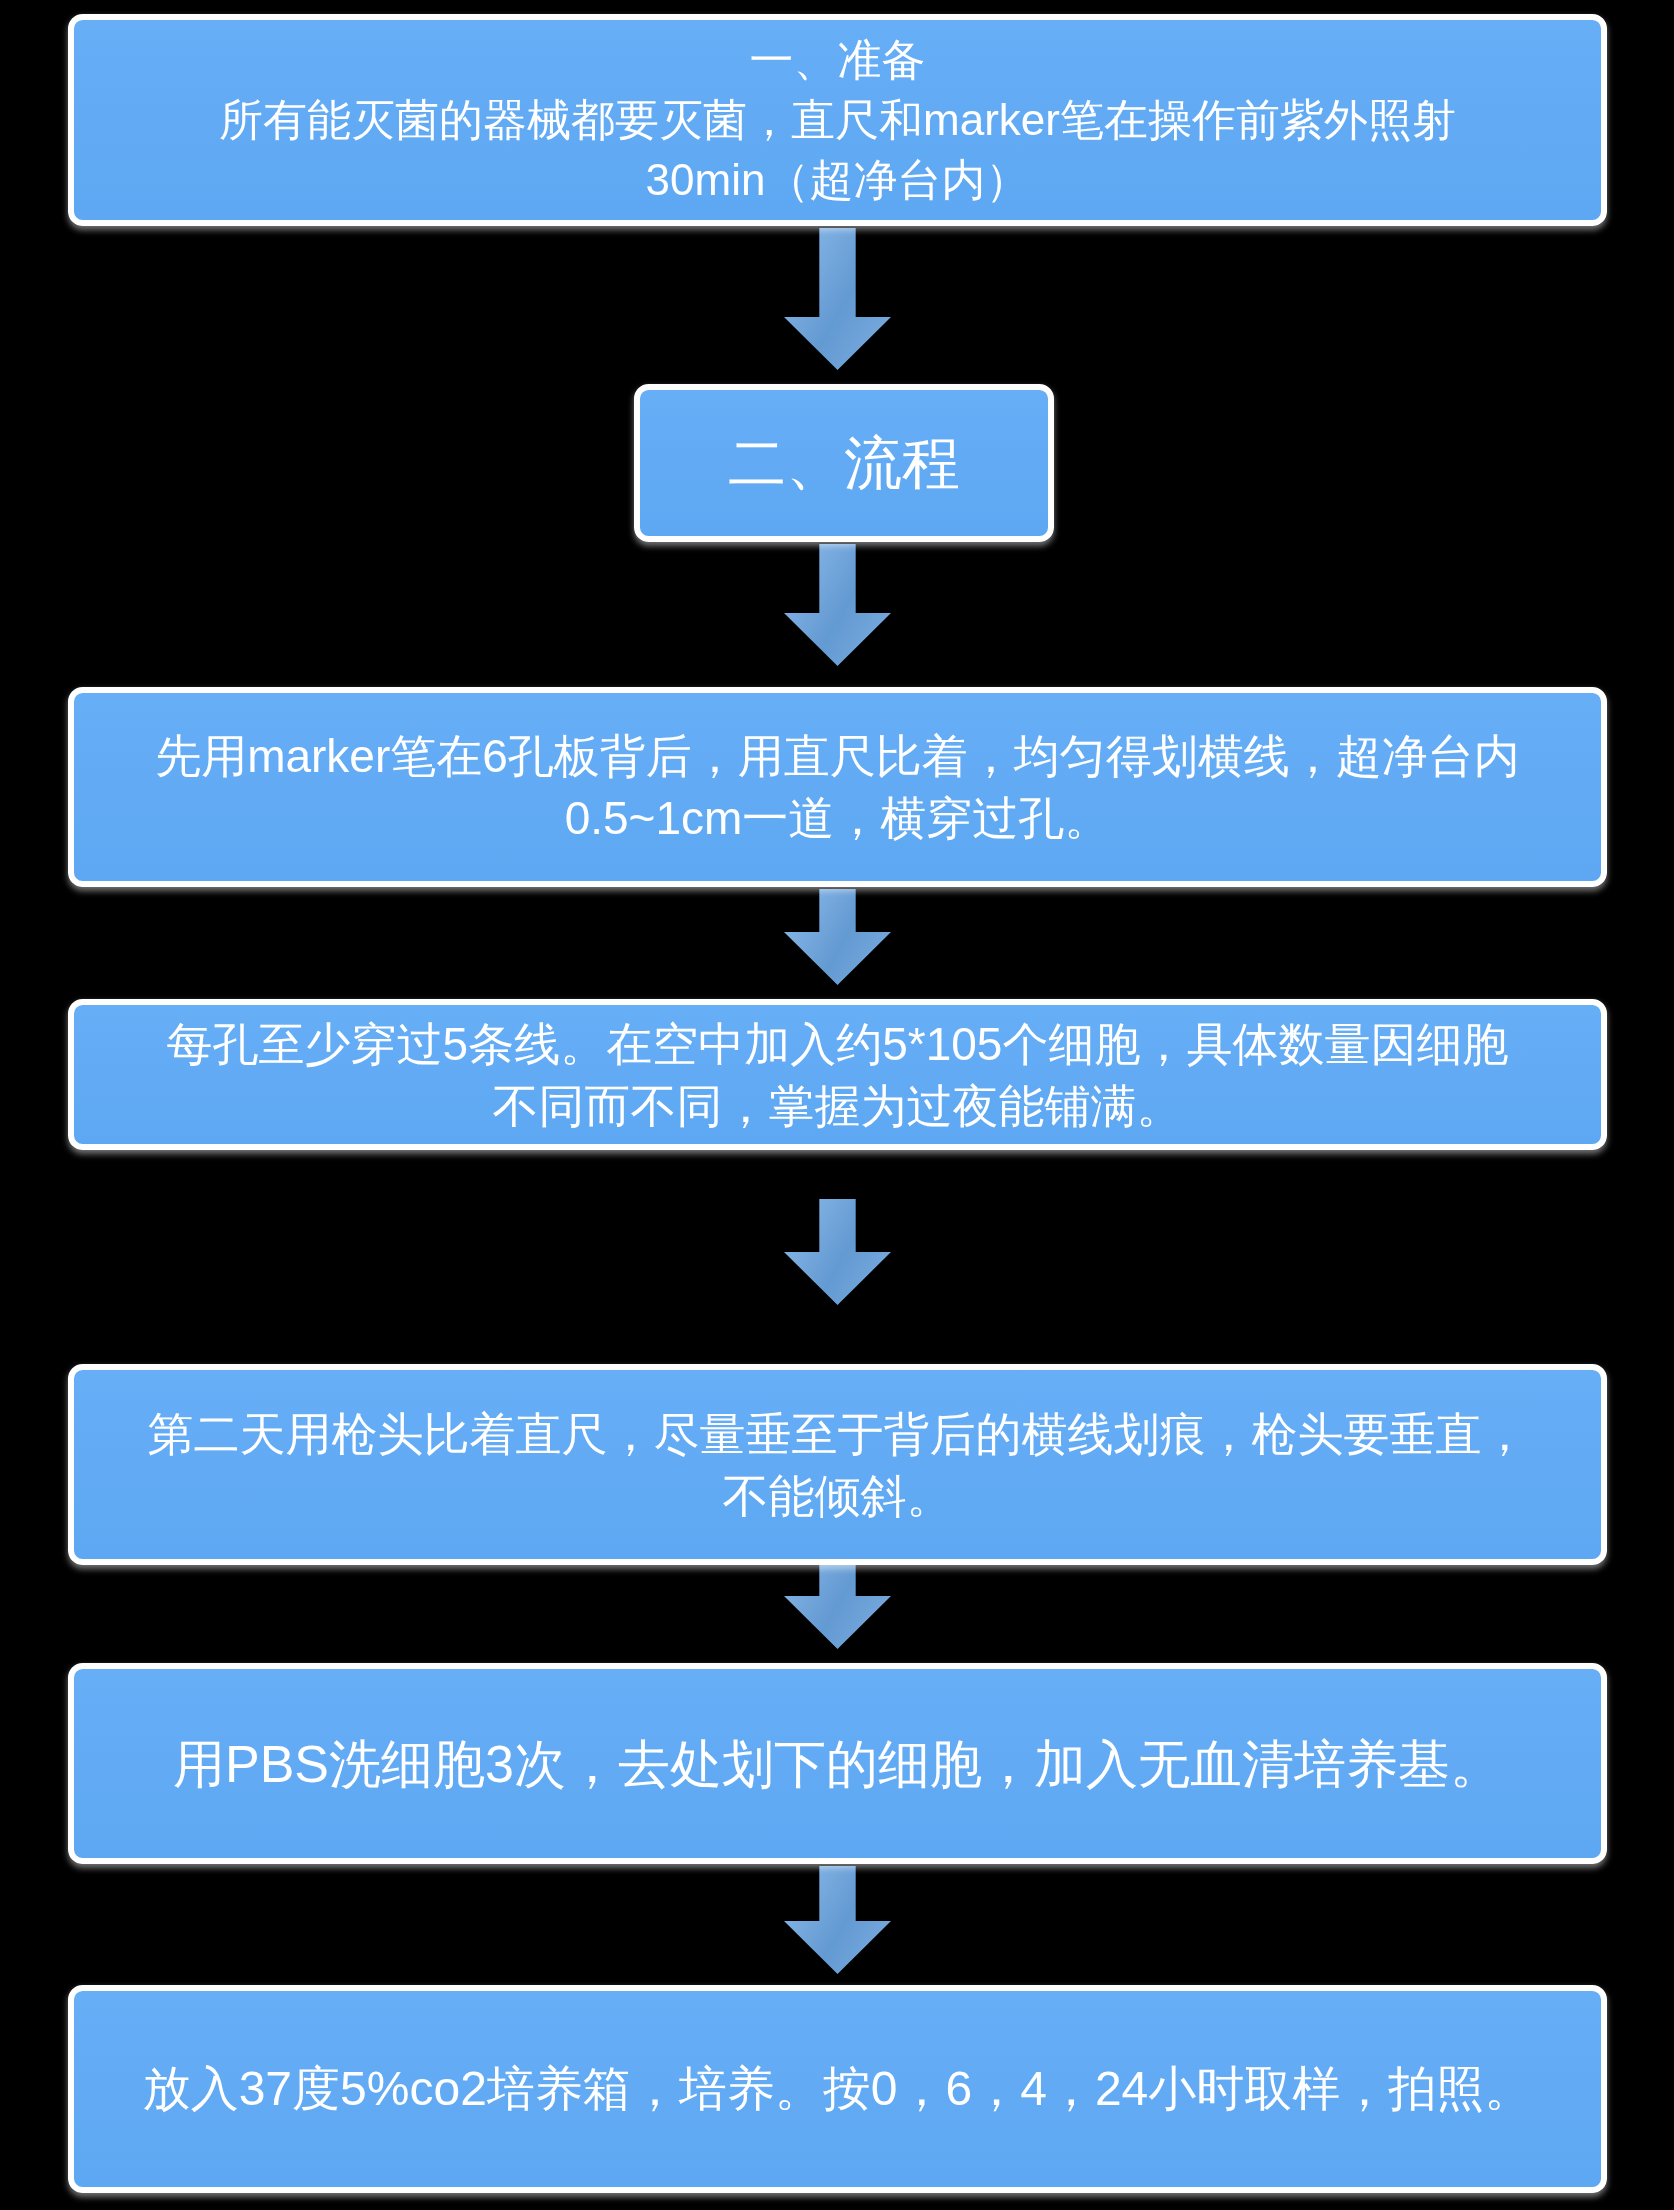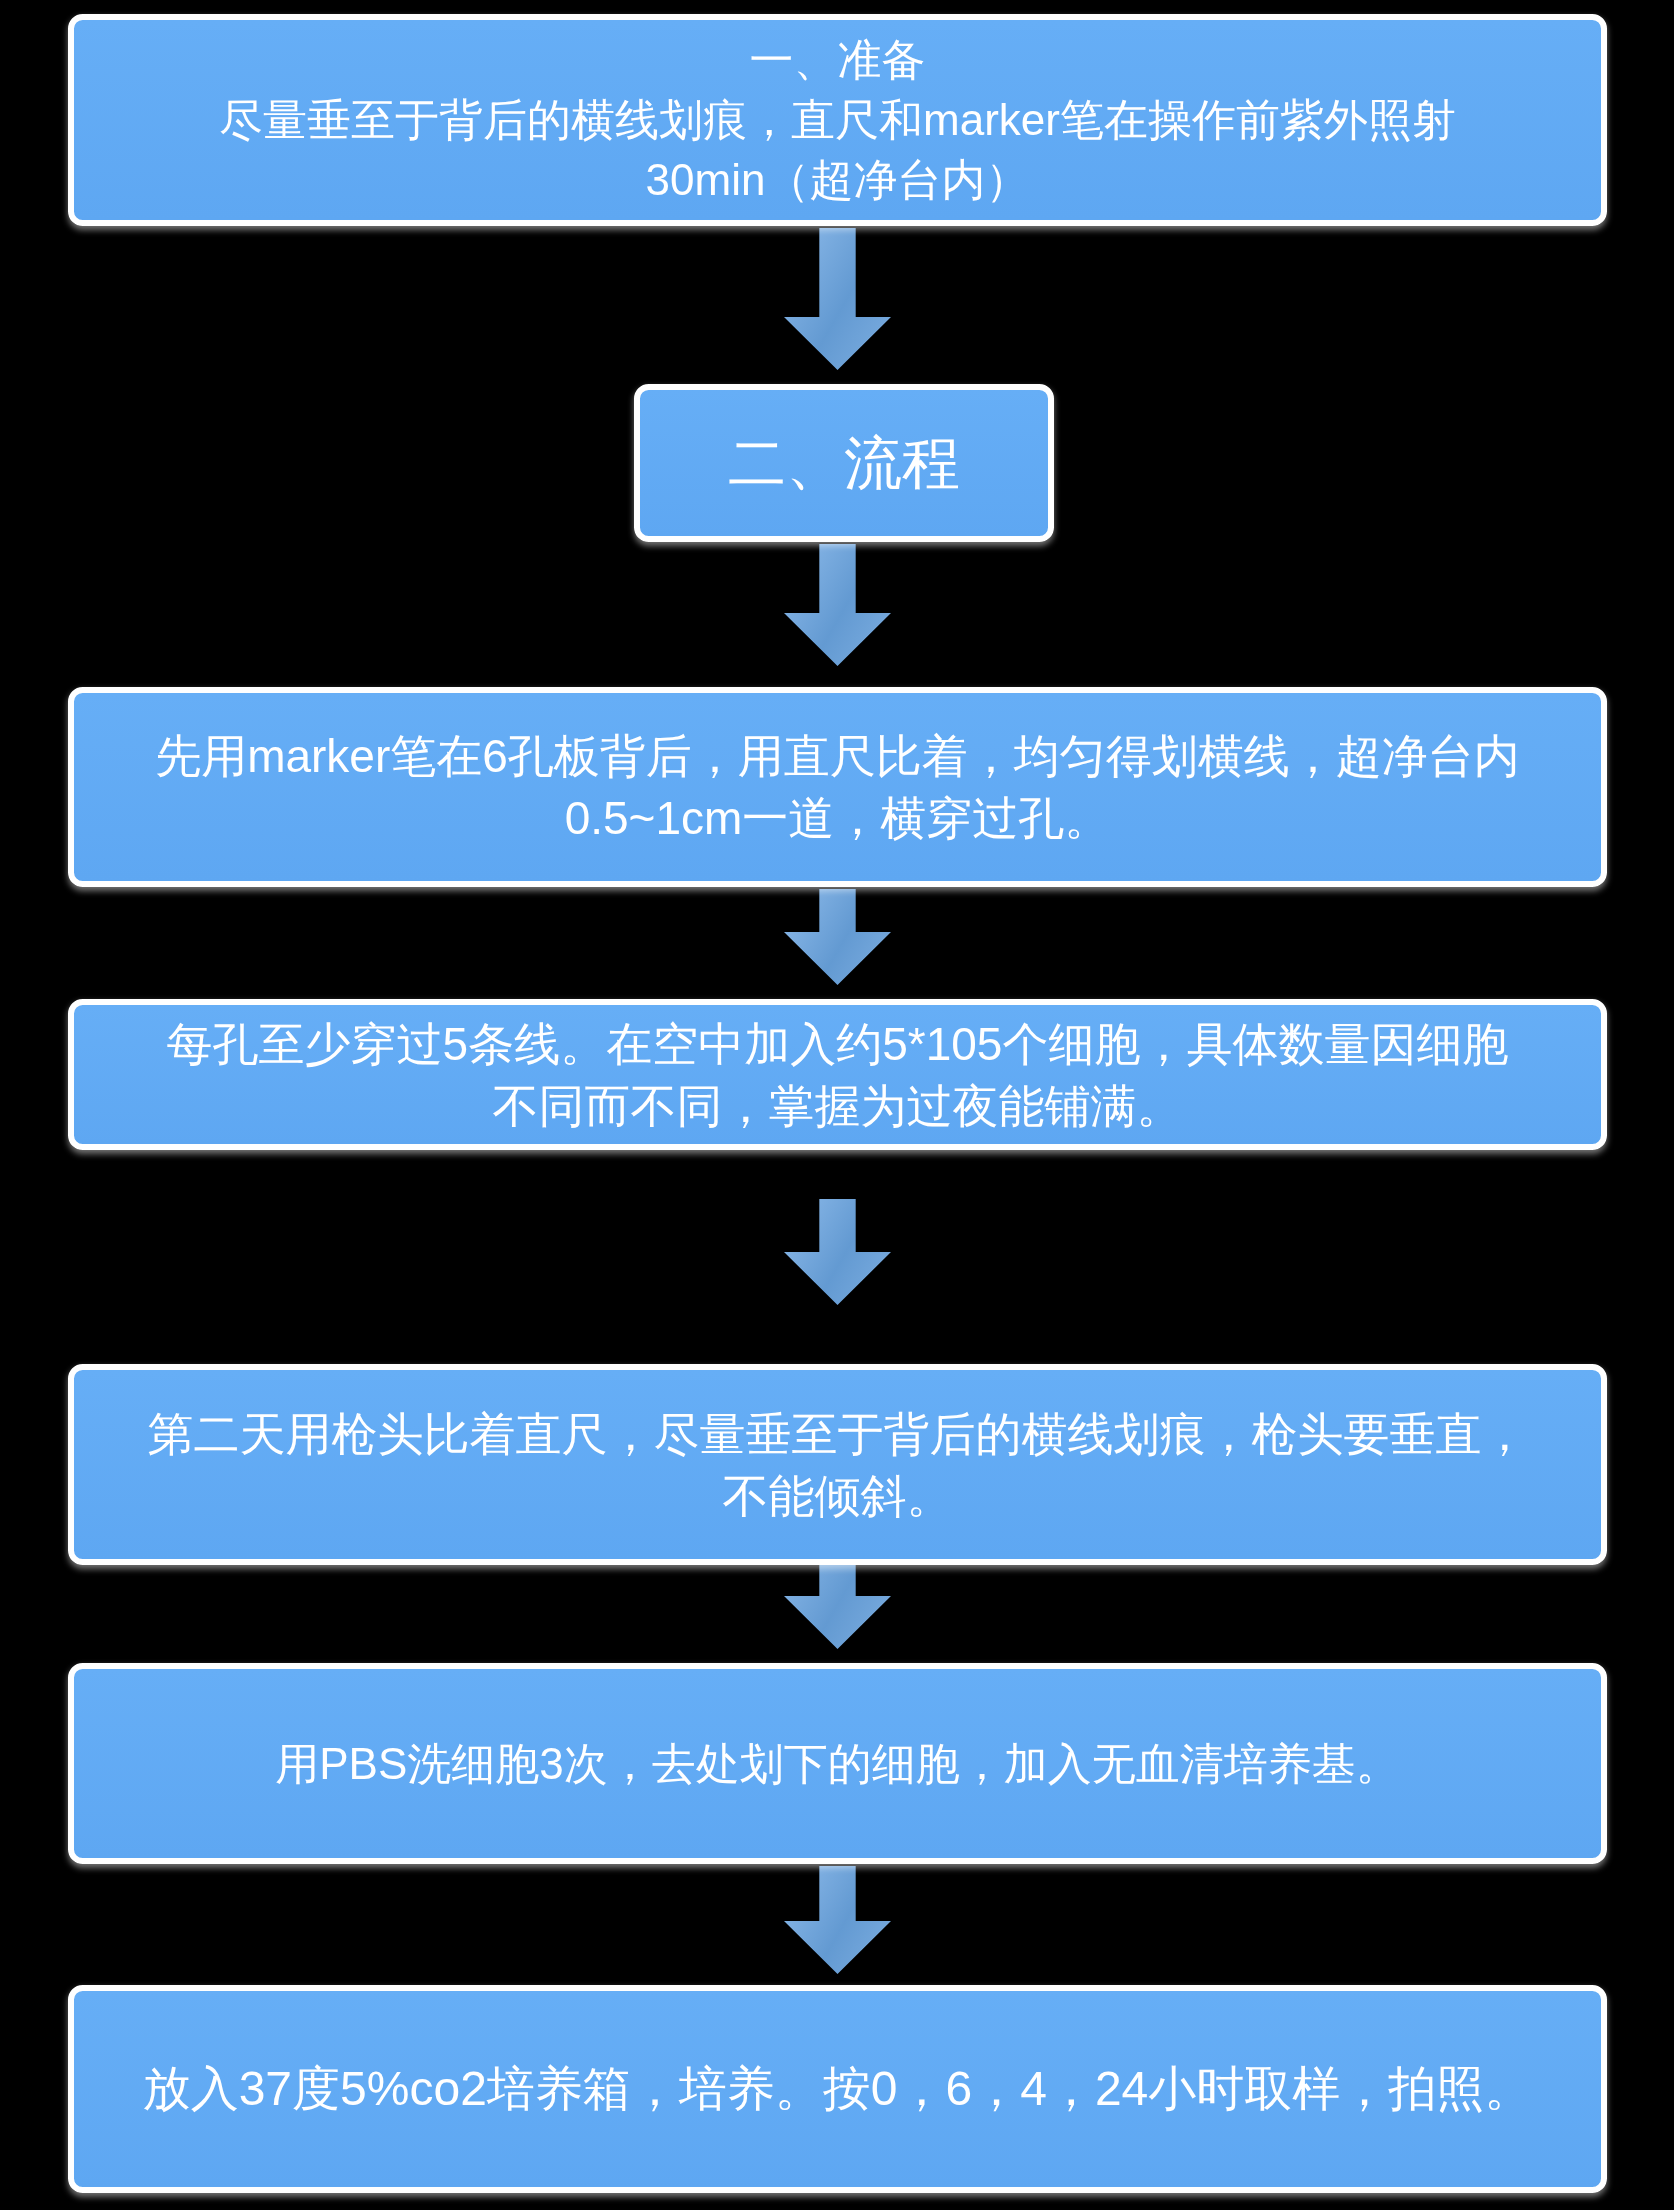--- a/index.html
+++ b/index.html
@@ -46,21 +46,21 @@
   }
   .box-wide { left: 68px; width: 1539px; }
   .box-1 { top: 13.7px;   height: 212px; }
   .box-1 .line { font-size: 44px; line-height: 60px; }
   .box-2 { left: 634px; top: 384px; width: 420px; height: 158px; }
   .box-2 .line { font-size: 58px; line-height: 64px; }
   .box-3 { top: 687px;  height: 200px; }
   .box-4 { top: 999px; height: 151px; }
   .box-5 { top: 1364px; height: 201px; }
   .box-6 { top: 1663px; height: 201px; }
-  .box-6 .line { font-size: 44px; }
+  .box-6 .line { font-size: 52px; }
   .box-7 { top: 1985px; height: 208px; }
   .box-7 .line { font-size: 48px; }
 
   .arrow {
     position: absolute;
     left: 784px;
     width: 107px;
     background: linear-gradient(120deg, var(--arrow-light) 0%, var(--arrow-dark) 55%, var(--arrow-light) 130%);
     clip-path: polygon(
       33% 0, 67% 0,
@@ -77,21 +77,21 @@
   .arrow-5 { top: 1530px; height: 119px; }
   .arrow-6 { top: 1866px; height: 108px; }
 </style>
 </head>
 <body>
 
 <div class="canvas">
 
   <section class="box box-wide box-1">
     <div class="line">一、准备</div>
-    <div class="line">尽量垂至于背后的横线划痕，直尺和marker笔在操作前紫外照射</div>
+    <div class="line">所有能灭菌的器械都要灭菌，直尺和marker笔在操作前紫外照射</div>
     <div class="line">30min（超净台内）</div>
   </section>
 
   <div class="arrow arrow-1"></div>
 
   <section class="box box-2">
     <div class="line">二、流程</div>
   </section>
 
   <div class="arrow arrow-2"></div>

